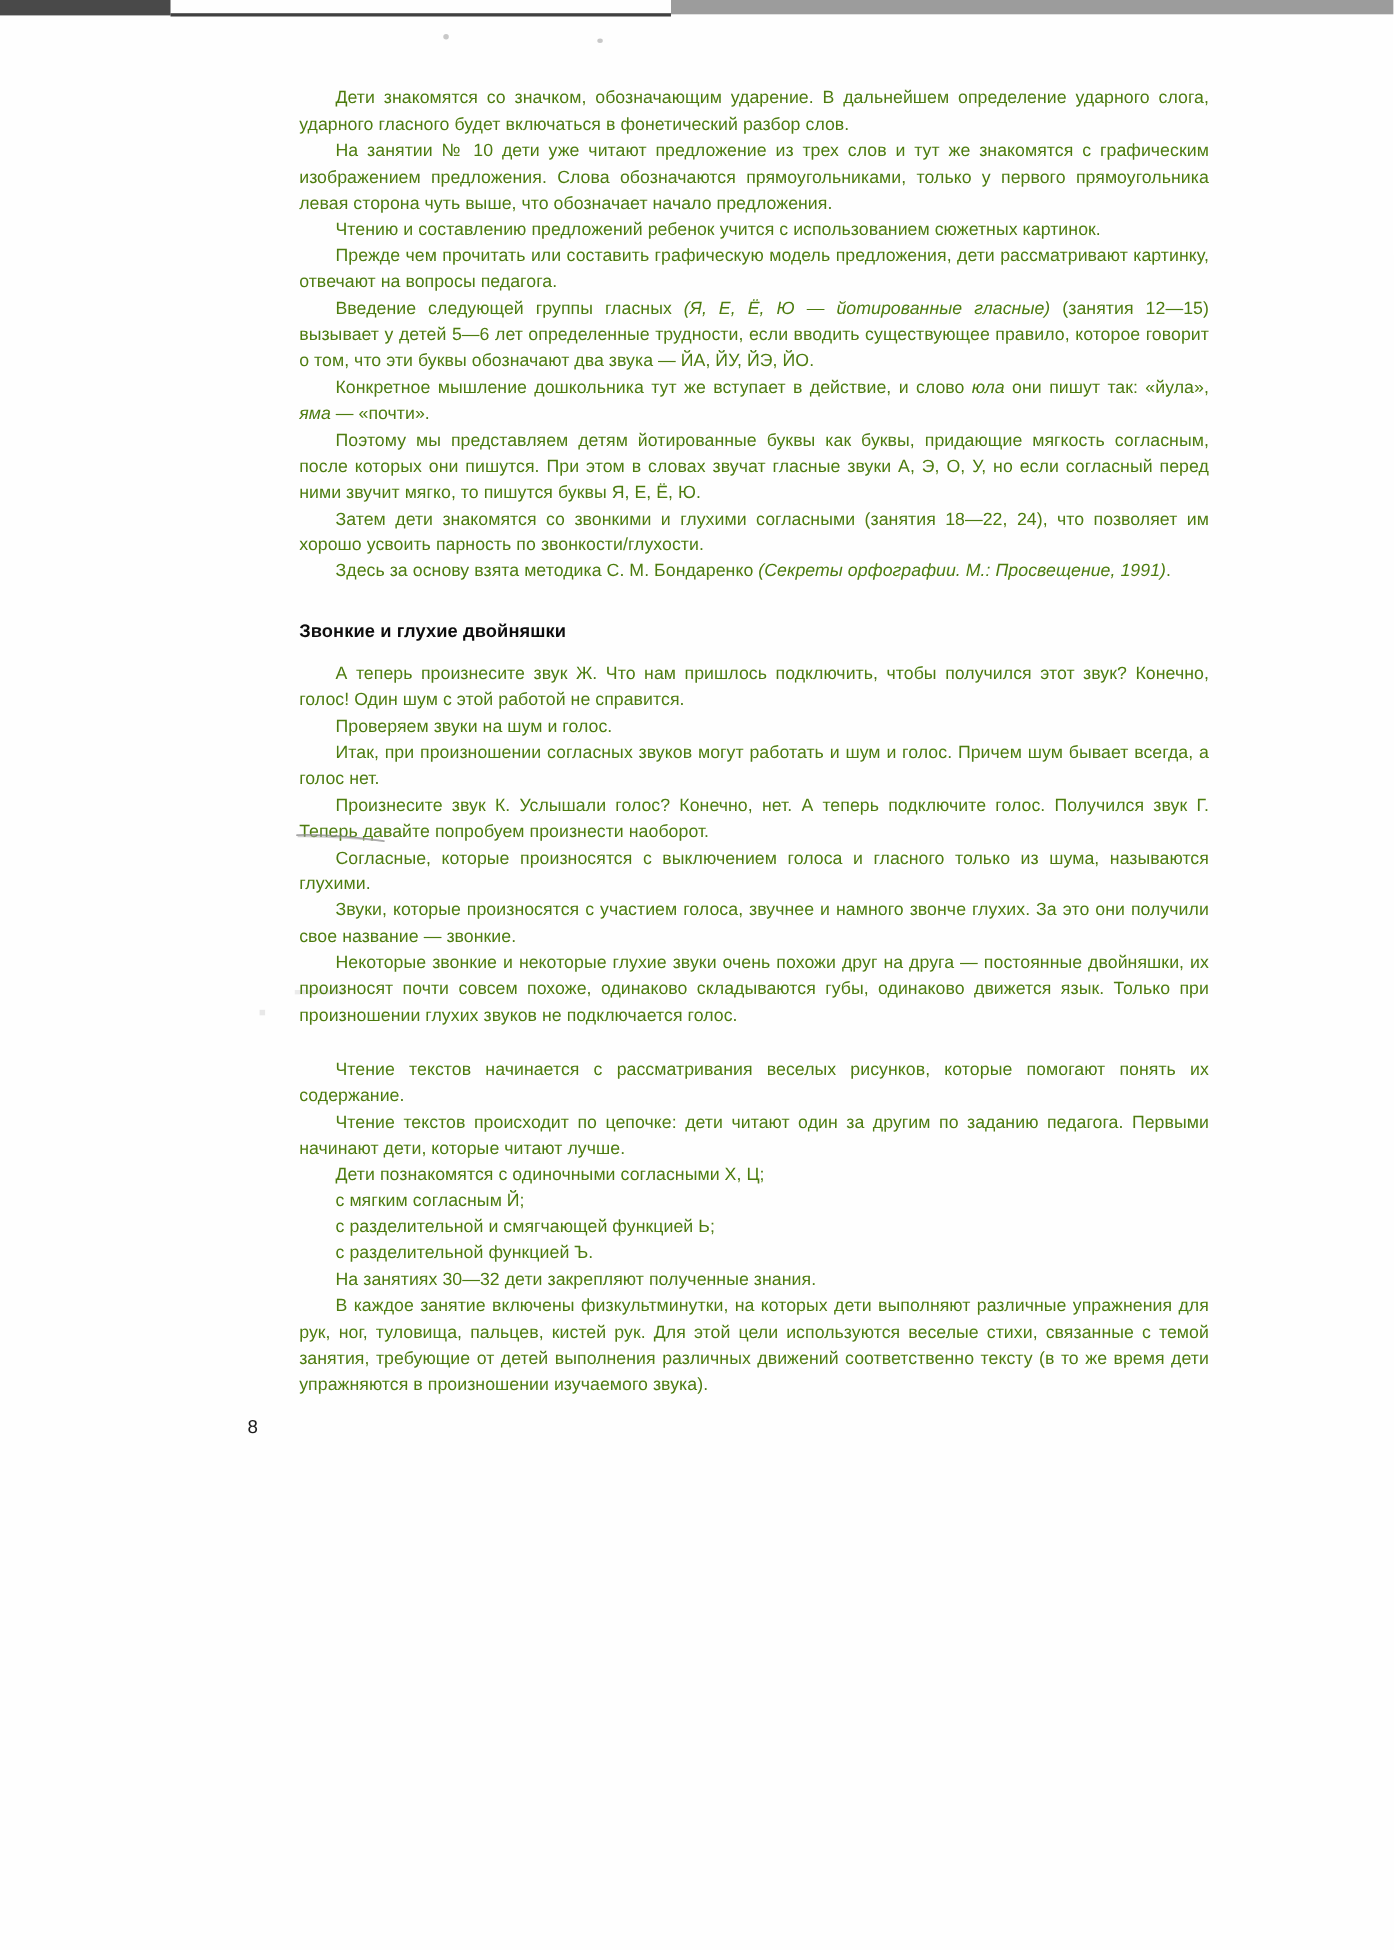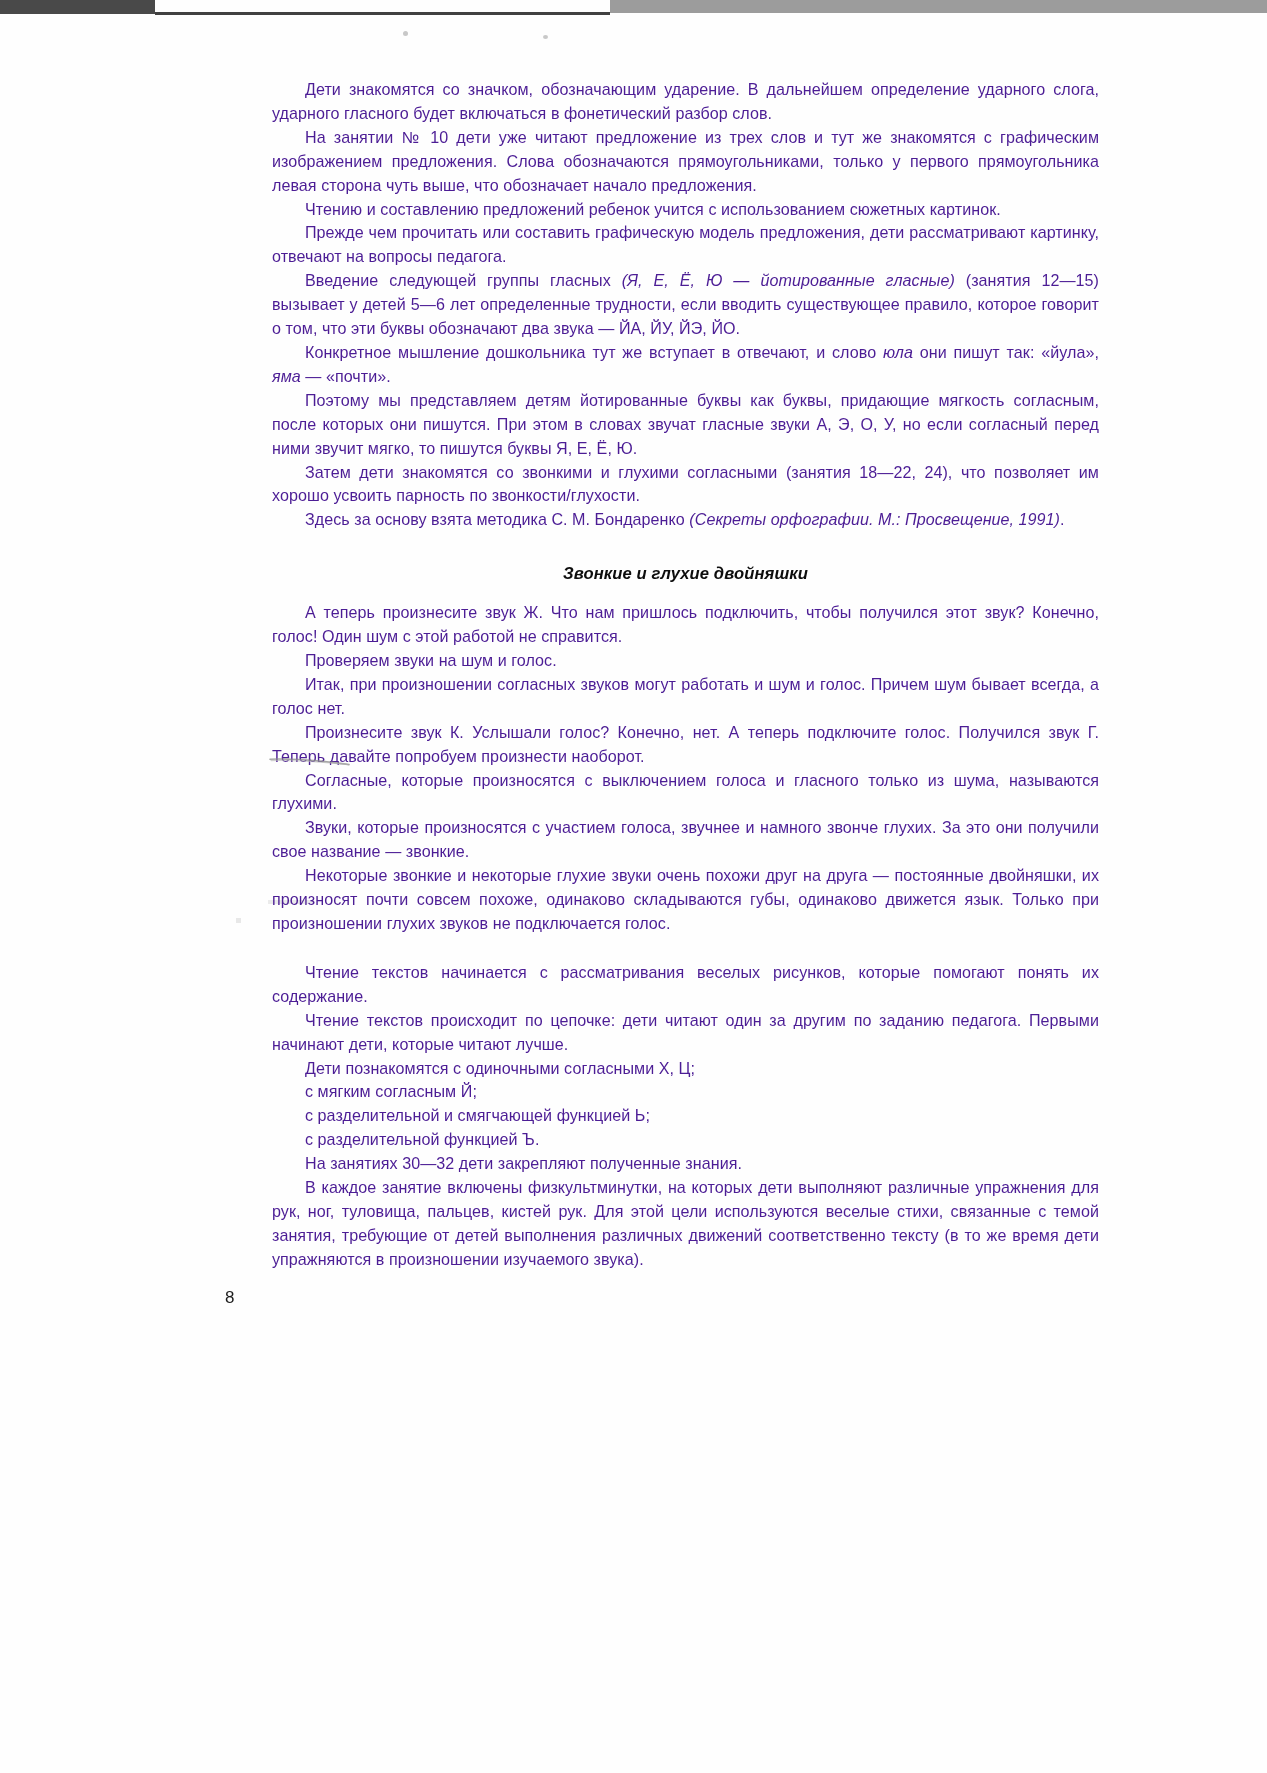--- a/index.html
+++ b/index.html
@@ -54,34 +54,32 @@
   .content {
     position: absolute;
     left: 272px;
     top: 78px;
     width: 827px;
   }
   p.para {
     margin: 0;
     font-size: 16.1px;
     line-height: 23.9px;
-    color: #4c1d95;
+    color: #4d7c0f;
     text-align: justify;
     text-indent: 33px;
     letter-spacing: 0.05px;
   }
   h2.section-heading {
     margin: 31px 0 16px 0;
     font-size: 16.6px;
     line-height: 22px;
     font-weight: bold;
-    text-align: center;
     color: #0d0d0d;
     letter-spacing: 0.1px;
-    font-style: italic;
   }
   .i {
     font-style: italic;
   }
   .gap-block { height: 25px; }
   .page-number {
     position: absolute;
     left: 225px;
     top: 1288px;
     font-size: 17px;
@@ -119,21 +117,21 @@
 
   <div class="content">
 
     <p class="para">Дети знакомятся со значком, обозначающим ударение. В дальнейшем определение ударного слога, ударного гласного будет включаться в фонетический разбор слов.</p>
     <p class="para">На занятии № 10 дети уже читают предложение из трех слов и тут же знакомятся с графическим изображением предложения. Слова обозначаются прямоугольниками, только у первого прямоугольника левая сторона чуть выше, что обозначает начало предложения.</p>
     <p class="para">Чтению и составлению предложений ребенок учится с использованием сюжетных картинок.</p>
     <p class="para">Прежде чем прочитать или составить графическую модель предложения, дети рассматривают картинку, отвечают на вопросы педагога.</p>
 
     <p class="para"><span>Введение следующей группы гласных </span><span class="i">(Я, Е, Ё, Ю — йотированные гласные)</span><span> (занятия 12—15) вызывает у детей 5—6 лет определенные трудности, если вводить существующее правило, которое говорит о том, что эти буквы обозначают два звука — ЙА, ЙУ, ЙЭ, ЙО.</span></p>
 
-    <p class="para"><span>Конкретное мышление дошкольника тут же вступает в отвечают, и слово </span><span class="i">юла</span><span> они пишут так: «йула», </span><span class="i">яма</span><span> — «почти».</span></p>
+    <p class="para"><span>Конкретное мышление дошкольника тут же вступает в действие, и слово </span><span class="i">юла</span><span> они пишут так: «йула», </span><span class="i">яма</span><span> — «почти».</span></p>
 
     <p class="para">Поэтому мы представляем детям йотированные буквы как буквы, придающие мягкость согласным, после которых они пишутся. При этом в словах звучат гласные звуки А, Э, О, У, но если согласный перед ними звучит мягко, то пишутся буквы Я, Е, Ё, Ю.</p>
     <p class="para">Затем дети знакомятся со звонкими и глухими согласными (занятия 18—22, 24), что позволяет им хорошо усвоить парность по звонкости/глухости.</p>
 
     <p class="para"><span>Здесь за основу взята методика С. М. Бондаренко </span><span class="i">(Секреты орфографии. М.: Просвещение, 1991)</span><span>.</span></p>
 
     <h2 class="section-heading">Звонкие и глухие двойняшки</h2>
 
     <p class="para">А теперь произнесите звук Ж. Что нам пришлось подключить, чтобы получился этот звук? Конечно, голос! Один шум с этой работой не справится.</p>
     <p class="para">Проверяем звуки на шум и голос.</p>

